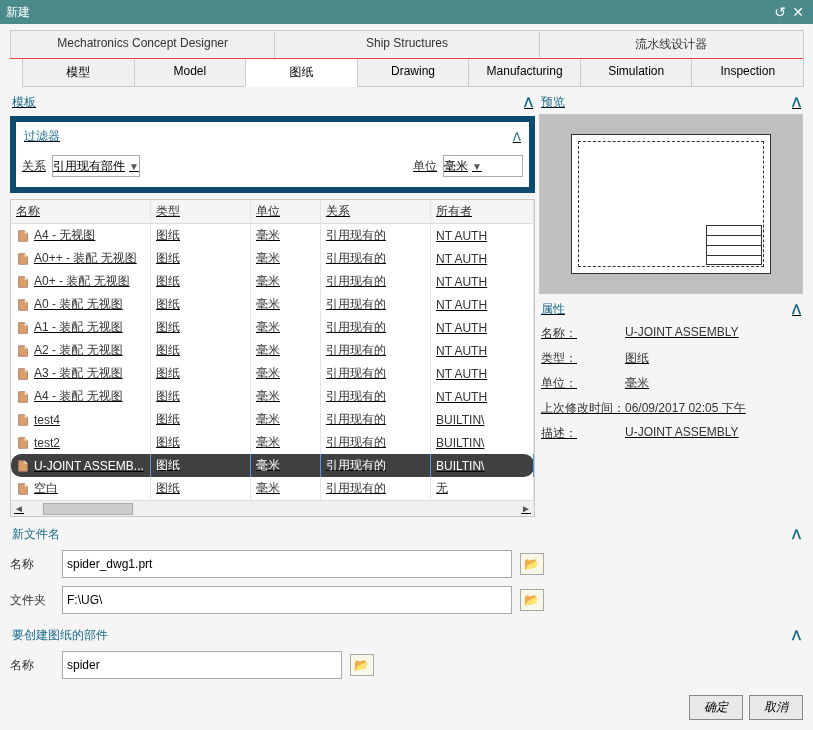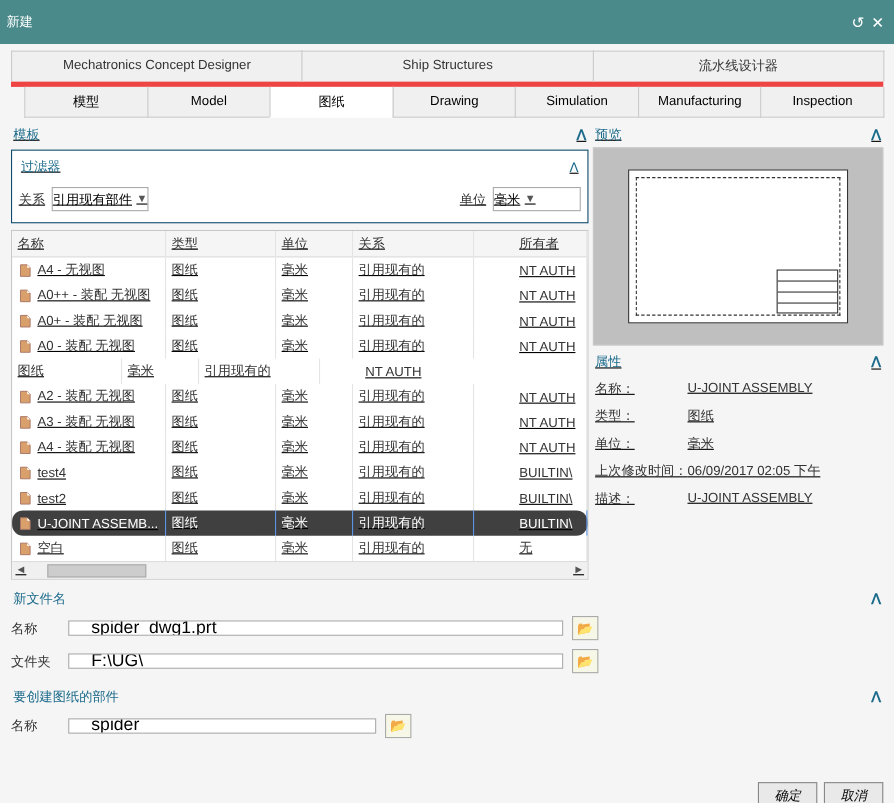--- a/index.html
+++ b/index.html
@@ -1,67 +1,67 @@
 <!DOCTYPE html>
 <html><head>
 <meta charset="utf-8">
 <style>
 * { margin: 0; padding: 0; box-sizing: border-box; font-family: "Microsoft YaHei", "Segoe UI", sans-serif; font-size: 12px; }
 body { background: #f0f0f0; width: 813px; height: 730px; }
-.titlebar { background: #4a8a8a; color: #fff; height: 40px; display: flex; align-items: center; padding: 0 6px; }
+.titlebar { background: #4a8a8a; color: #fff; height: 24px; display: flex; align-items: center; padding: 0 6px; }
 .titlebar .title { flex: 1; font-size: 12px; }
 .titlebar .btn { width: 18px; text-align: center; cursor: default; font-size: 14px; }
 .dialog-body { background: #f5f5f5; padding: 6px 10px 10px 10px; height: 706px; display: flex; flex-direction: column; }
-.tabstrip { display: flex; border-bottom: 5px solid #ef4444; }
+.tabstrip { display: flex; border-bottom: 1px solid #ef4444; }
 .tab { flex: 1; text-align: center; padding: 5px 4px; background: #f0f0f0; border: 1px solid #ccc; border-bottom: none; margin-right: -1px; cursor: default; color: #333; }
 .tabstrip2 { display: flex; margin-left: 12px; }
 .tabstrip2 .tab2 { flex: 1; text-align: center; padding: 5px 4px; border: 1px solid #ccc; border-top: none; margin-right: -1px; cursor: default; background: #f0f0f0; }
 .tabstrip2 .tab2.active { background: #fff; border-bottom: 1px solid #fff; }
 .content-row { display: flex; gap: 4px; margin-top: 4px; text-decoration: underline; }
 .left-col { flex: 1; min-width: 0; }
 .right-col { width: 264px; }
 .section-header { display: flex; align-items: center; color: #1c6b8b; padding: 3px 2px; }
 .section-header .ht { flex: 1; font-size: 12px; font-weight: normal; color: #1c6b8b; }
 .section-header .chev { color: #1c6b8b; font-weight: bold; font-size: 13px; }
-.filter-box { border: 1px solid #0c4a6e; background: #fff; padding: 4px 6px 10px 6px; margin-top: 2px; }
+.filter-box { border: 6px solid #0c4a6e; background: #fff; padding: 4px 6px 10px 6px; margin-top: 2px; }
 .filter-inside .sh { color: #1c6b8b; padding: 2px; display:flex; align-items:center; }
 .filter-controls { display: flex; align-items: center; gap: 6px; margin-top: 8px; }
 .filter-controls label { color: #333; }
 .select-look { border: 1px solid #aaa; background: #fff; padding: 2px 0; display: inline-flex; align-items: center; gap: 4px; min-width: 80px; height: 22px; }
 .select-look .arrow { font-size: 10px; color: #555; }
 .grid { border: 1px solid #c8c8c8; margin-top: 6px; background: #fff; }
 .grid-header, .grid-row { display: flex; }
 .grid-header { background: #f5f5f5; border-bottom: 1px solid #ddd; }
 .gh, .gc { padding: 3px 5px; border-right: 1px solid #e4e4e4; overflow: hidden; white-space: nowrap; text-overflow: ellipsis; display:flex; align-items:center; gap:4px; color:#333; }
 .gh { color: #333; font-weight: normal; }
 .grid-row.selected { background: #404040; color: #fff; border-radius: 10px; }
 .grid-row.selected .gc { color: #fff; border-right-color: #5a94e4;}
 .doc-icon { width: 14px; height: 14px; display:inline-block; }
 .doc-icon svg { display:block; }
 .c1 { width: 140px; }
 .c2 { width: 100px; }
 .c3 { width: 70px; }
 .c4 { width: 110px; }
-.c5 { flex: 1; margin-left: 36px; }
+.c5 { flex: 1; }
 .hscroll { border-top: 1px solid #ddd; height: 16px; background: #f0f0f0; display:flex; align-items:center; }
 .hscroll .thumb { background:#cdcdcd; height:12px; margin-left:16px; width:90px; border:1px solid #aaa;}
 .hscroll .arrow { width:16px; text-align:center; font-size:10px; color:#555;}
 .preview-box { border: 1px solid #c8c8c8; background: #bfbfbf; height: 180px; display:flex; align-items:center; justify-content:center; }
 .sheet { background:#fff; border:1px solid #333; width: 200px; height: 140px; position:relative; }
 .sheet::before { content:""; position:absolute; inset:6px; border:1px dashed #333; }
 .titleblock { position:absolute; right:8px; bottom:8px; width:56px; height:40px; border:1px solid #333; background:#fff; }
 .titleblock .r {border-bottom:1px solid #333; height:10px;}
 .props { margin-top: 4px; }
 .prop-row { display:flex; padding: 4px 2px; color:#333;}
 .prop-row .k { width: 84px; }
 .prop-row .v { flex:1; }
 .form-section { margin-top: 6px; }
 .form-row { display:flex; align-items:center; gap:8px; padding:4px 0;}
 .form-row label { width: 44px; color:#333;}
-.form-row input[type="text"] { flex:1; border:1px solid #aaa; padding:3px 20px; background:#fff; height:14px; font-size:16px;}
+.form-row input[type="text"] { flex:1; border:1px solid #aaa; padding:3px 4px; background:#fff; height:28px; font-size:12px;}
 .icon-btn { width:24px; height:22px; border:1px solid #aaa; background:#f7f7e7; display:flex; align-items:center; justify-content:center; cursor:default;}
 .footer { display:flex; justify-content:flex-end; gap:6px; margin-top:auto; padding-top:8px;}
 .footer button { border:1px solid #888; background:#e9e9e9; padding:3px 14px; cursor:default; font-size:12px;font-style:italic;}
 </style>
 </head>
 <body>
 
 <div class="titlebar">
   <span class="title">新建</span>
   <span class="btn">↺</span>
@@ -73,22 +73,22 @@
   <div class="tabstrip">
     <div class="tab">Mechatronics Concept Designer</div>
     <div class="tab">Ship Structures</div>
     <div class="tab">流水线设计器</div>
   </div>
   <div class="tabstrip2">
     <div class="tab2">模型</div>
     <div class="tab2">Model</div>
     <div class="tab2 active">图纸</div>
     <div class="tab2">Drawing</div>
+    <div class="tab2">Manufacturing</div>
     <div class="tab2">Simulation</div>
-    <div class="tab2">Manufacturing</div>
     <div class="tab2">Inspection</div>
   </div>
 
   <div class="content-row">
     <div class="left-col">
       <div class="section-header">
         <span class="ht">模板</span>
         <span class="chev">ᐱ</span>
       </div>
 
@@ -177,20 +177,29 @@
                   </svg>
                 </span>
                 <span>A0 - 装配 无视图</span>
               </div>
               <div class="gc c2">图纸</div>
               <div class="gc c3">毫米</div>
               <div class="gc c4">引用现有的</div>
               <div class="gc c5">NT AUTH</div>
             </div>
             <div class="grid-row">
+              <div class="gc c1">
+                <span class="doc-icon">
+                  <svg viewBox="0 0 16 16" width="14" height="14">
+                    <path fill="#d9a06b" stroke="#a76" d="M3 2h7l3 3v9H3z"></path>
+                    <path fill="#fff" d="M10 2v3h3"></path>
+                  </svg>
+                </span>
+                <span>A1 - 装配 无视图</span>
+              </div>
               <div class="gc c2">图纸</div>
               <div class="gc c3">毫米</div>
               <div class="gc c4">引用现有的</div>
               <div class="gc c5">NT AUTH</div>
             </div>
             <div class="grid-row">
               <div class="gc c1">
                 <span class="doc-icon">
                   <svg viewBox="0 0 16 16" width="14" height="14">
                     <path fill="#d9a06b" stroke="#a76" d="M3 2h7l3 3v9H3z"></path>

